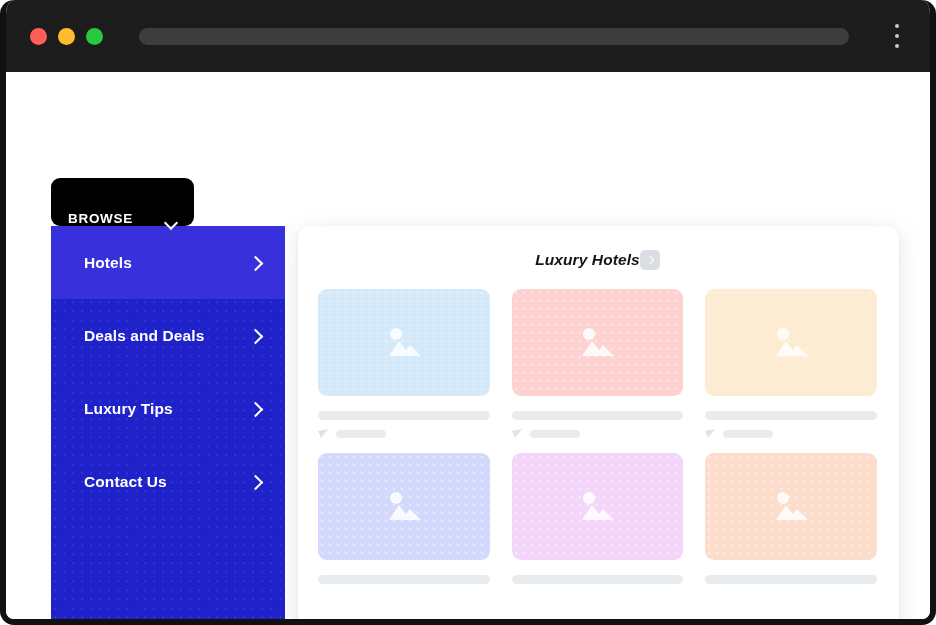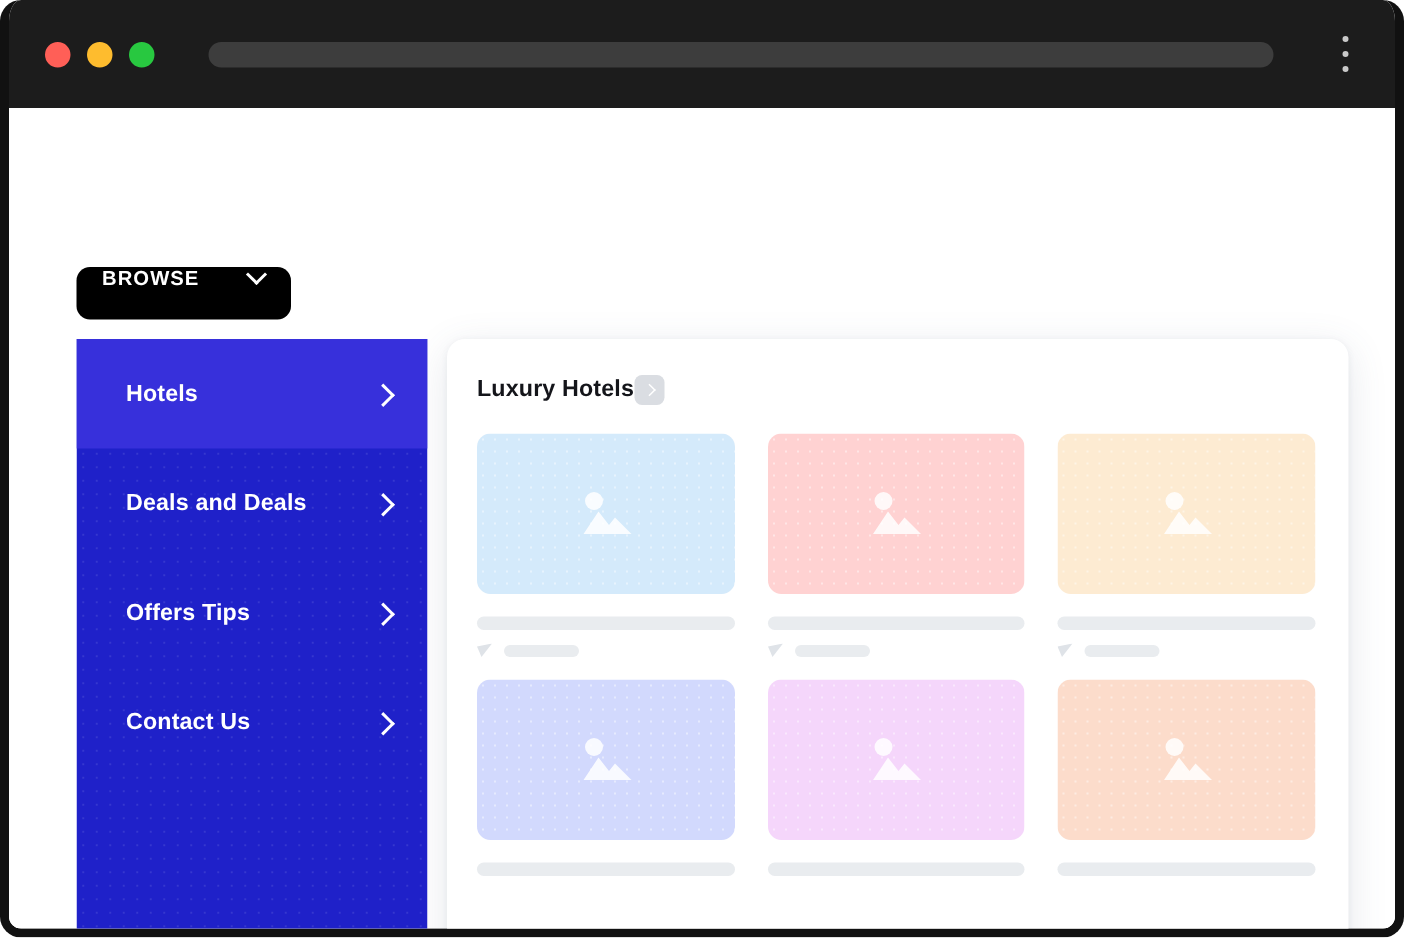--- a/index.html
+++ b/index.html
@@ -80,25 +80,25 @@
     height: calc(100% - 72px);
     background: #ffffff;
   }
 
   
   .browse-btn {
     position: absolute;
     left: 45px;
     top: 106px;
     width: 143px;
-    height: 35px;
+    height: 48px;
     background: #000000;
     border-radius: 9px;
     display: flex;
-    align-items: flex-start;
+    align-items: flex-end;
     justify-content: space-between;
     padding: 0 16px 0 17px;
     cursor: pointer;
     z-index: 3;
   }
   .browse-btn .label {
     color: #ffffff;
     font-size: 13.5px;
     font-weight: bold;
     letter-spacing: 0.7px;
@@ -178,23 +178,24 @@
     box-shadow: 0 6px 26px rgba(80, 90, 120, 0.14), 0 1px 4px rgba(80,90,120,0.08);
     padding: 18px 22px 20px 20px;
     z-index: 1;
   }
 
   .section { margin-bottom: 6px; }
 
   .section-head {
     display: flex;
     align-items: center;
-    justify-content: flex-start;
+    justify-content: center;
     height: 32px;
     margin-bottom: 13px;
+    font-style: italic;
   }
   .section-title {
     font-size: 15.5px;
     font-weight: bold;
     color: #14151a;
     letter-spacing: 0.1px;
   }
   .arrow-btn {
     width: 20px; height: 20px;
     border-radius: 5px;
@@ -289,21 +290,21 @@
     <nav class="sidebar" style="background-color: rgb(31, 33, 201);">
       <div class="nav-item active" style="background-color: rgb(55, 48, 219);">
         <span class="nav-label">Hotels</span>
         <span class="chev-right"></span>
       </div>
       <div class="nav-item">
         <span class="nav-label">Deals and Deals</span>
         <span class="chev-right"></span>
       </div>
       <div class="nav-item">
-        <span class="nav-label">Offers Tips</span>
+        <span class="nav-label">Luxury Tips</span>
         <span class="chev-right"></span>
       </div>
       <div class="nav-item">
         <span class="nav-label">Contact Us</span>
         <span class="chev-right"></span>
       </div>
     </nav>
 
     <section class="content-panel">
 

